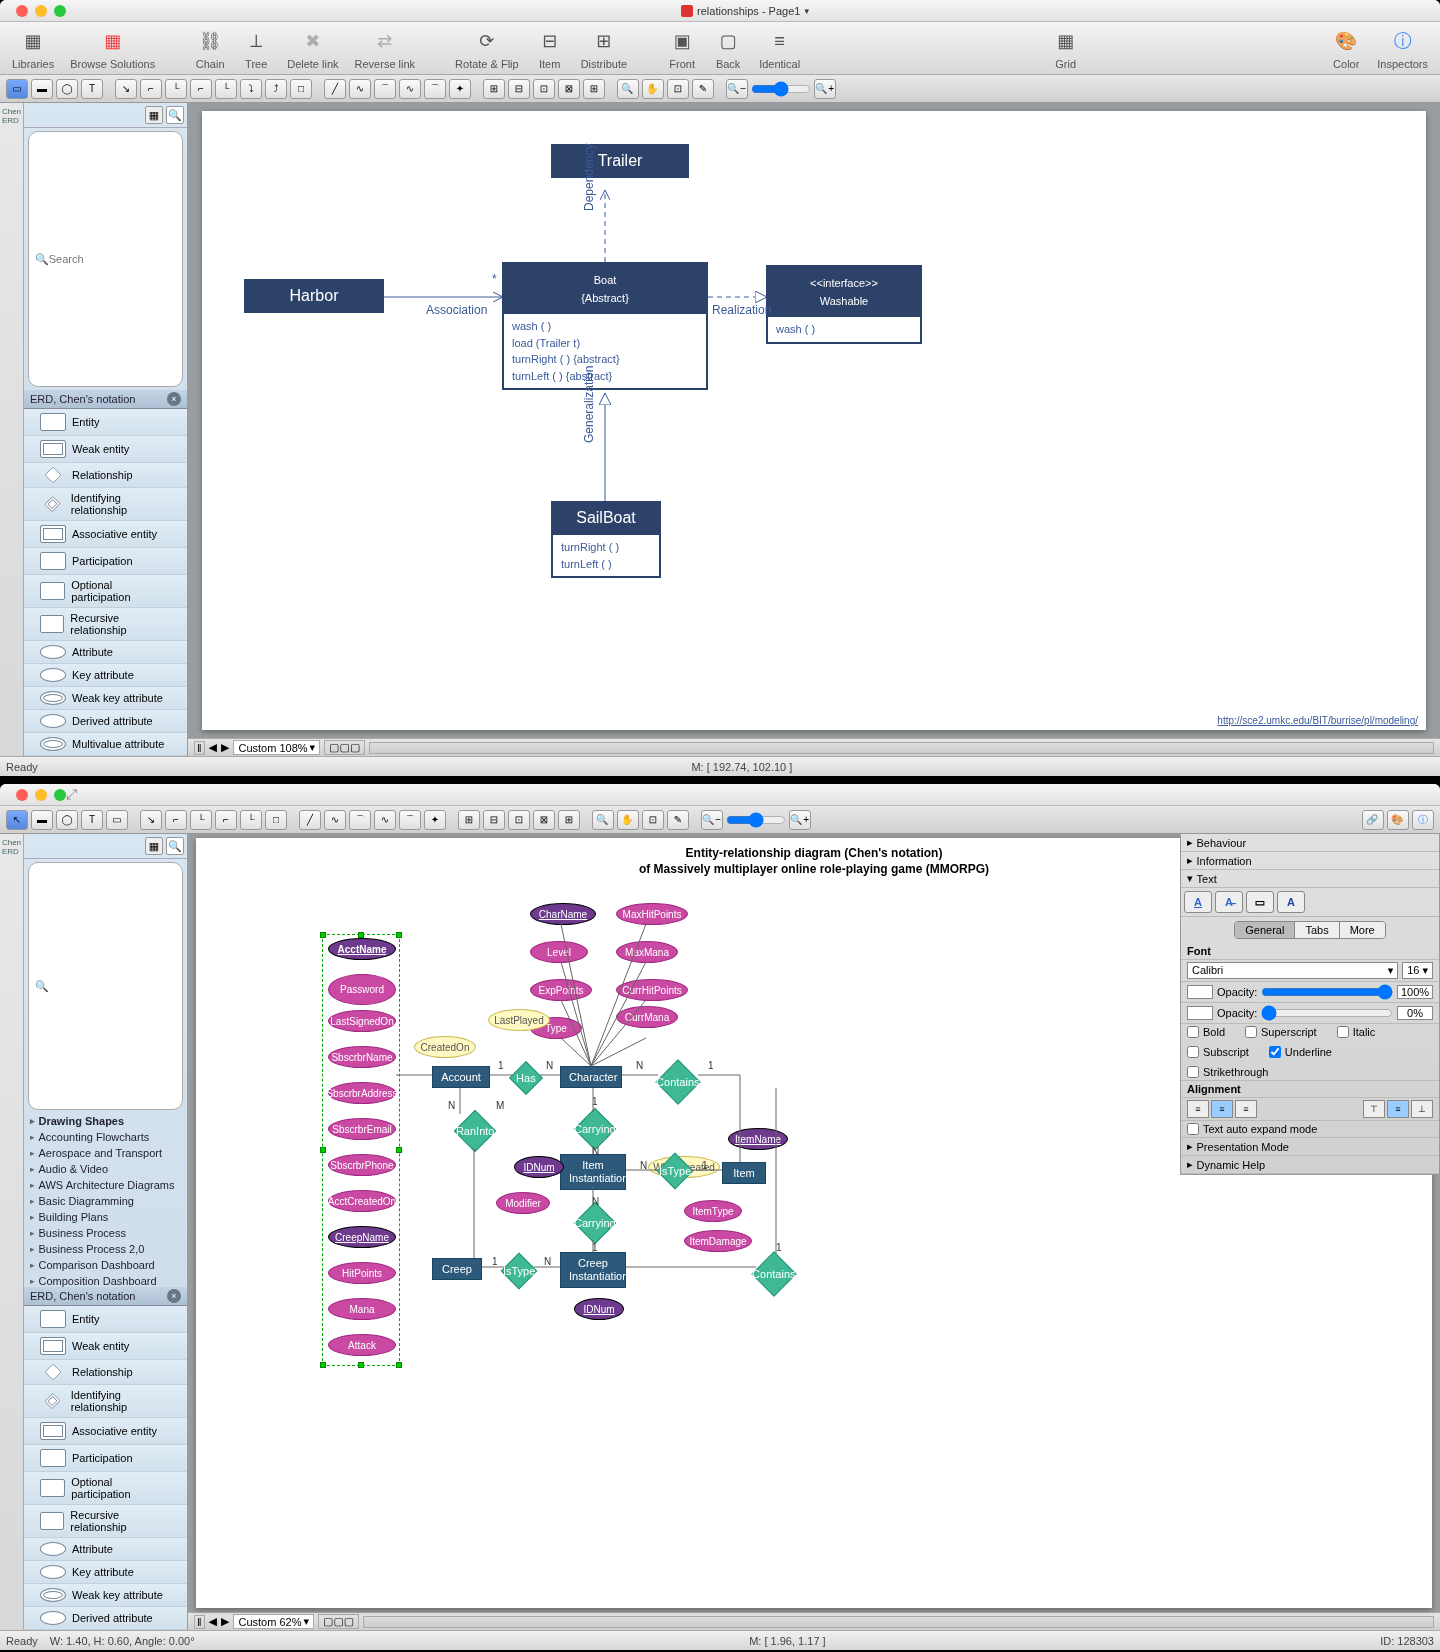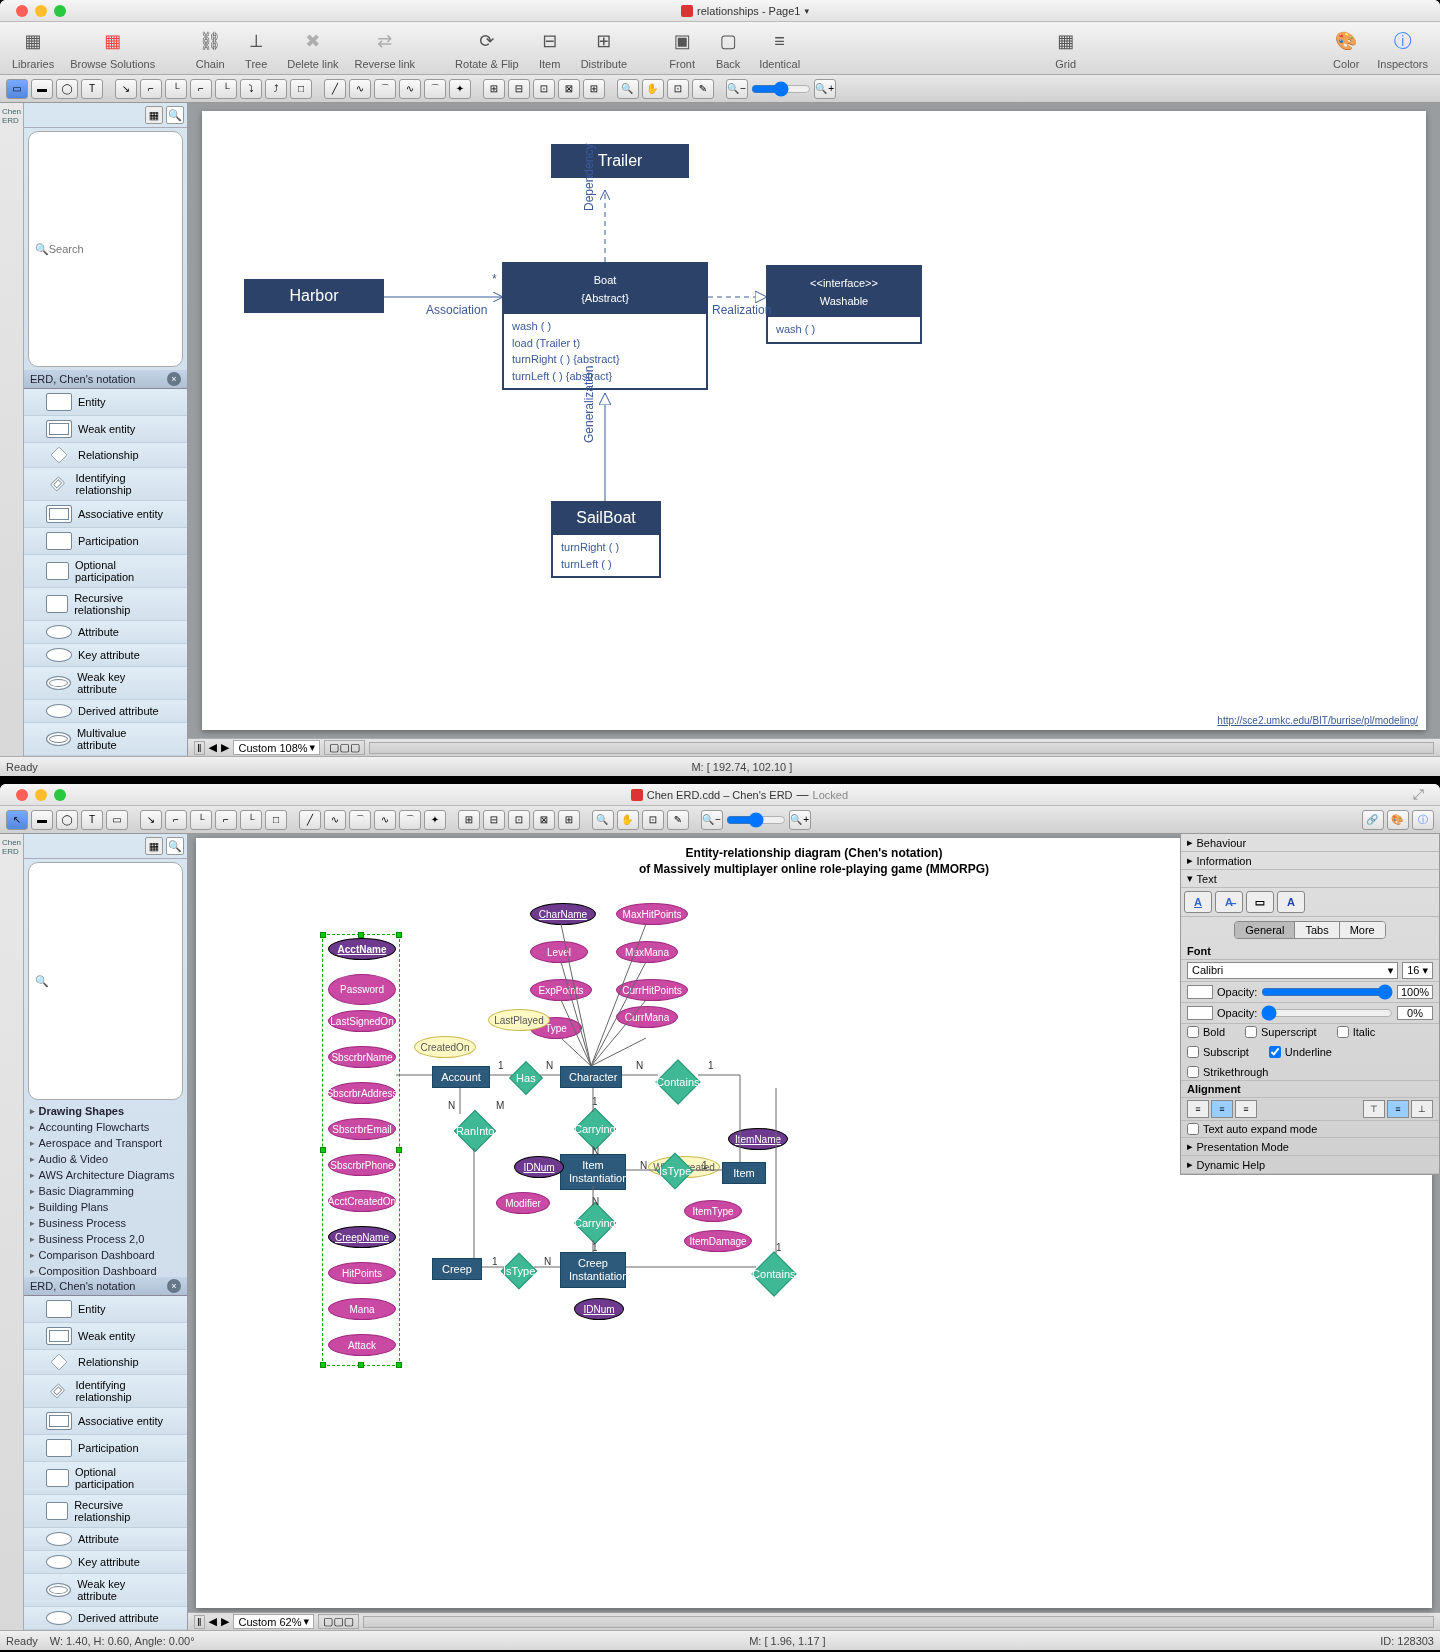--- a/index.html
+++ b/index.html
@@ -28,21 +28,21 @@
 .content{flex:1;display:flex;overflow:hidden}
 .corner{width:24px;background:linear-gradient(#e8e8e8,#d8d8d8);border-right:1px solid #aaa;display:flex;flex-direction:column;align-items:center;padding:4px 0;font-size:8px;color:#466}
 .sidebar{width:164px;background:linear-gradient(#d8e6f2,#cad8e6);border-right:1px solid #99a;display:flex;flex-direction:column}
 .sbhead{display:flex;align-items:center;padding:3px;gap:3px;border-bottom:1px solid #aab}
 .sbtab{width:18px;height:18px;border:1px solid #999;background:#eee;border-radius:2px;display:flex;align-items:center;justify-content:center}
 .sbtab.active{background:#fff}
 .search{flex:1;display:flex;align-items:center;background:#fff;border:1px solid #aaa;border-radius:10px;padding:1px 6px;margin:3px 4px}
 .search input{border:none;outline:none;flex:1;font-size:11px;background:transparent}
 .sectionhdr{background:linear-gradient(#c4d4e6,#b0c0d4);padding:2px 6px;border-bottom:1px solid #889;display:flex;align-items:center;font-size:11px;color:#223}
 .sectionhdr .close{margin-left:auto;width:14px;height:14px;border-radius:50%;background:#678;color:#fff;text-align:center;line-height:14px;font-size:9px}
-.sbitem{display:flex;align-items:center;padding:4px 22px;border-bottom:1px solid #c0d0dd;gap:6px;background:linear-gradient(#e0edf6,#d2e0ec)}
+.sbitem{display:flex;align-items:center;padding:4px 16px;border-bottom:1px solid #c0d0dd;gap:6px;background:linear-gradient(#e0edf6,#d2e0ec)}
 .sbicon{width:26px;height:18px;border:1px solid #789;background:#fff;border-radius:2px}
 .sbicon.diamond{transform:rotate(45deg) scale(0.75);width:16px;height:16px;margin:0 5px}
 .sbicon.ellipse{border-radius:50%;height:14px}
 .sbicon.rect{}
 .sbicon.double{box-shadow:inset 0 0 0 2px #fff,inset 0 0 0 3px #789}
 .treelist{overflow-y:auto;font-size:11px}
 .treeitem{padding:2px 6px;color:#223;display:flex;align-items:center}
 .treeitem::before{content:"▸";margin-right:4px;font-size:9px;color:#666}
 .canvas{flex:1;background:#9a9d9f;display:flex;flex-direction:column;position:relative}
 .page{background:#fff;margin:8px 14px;flex:1;box-shadow:0 2px 6px rgba(0,0,0,0.35);position:relative;overflow:hidden}
@@ -352,21 +352,20 @@
  </div>
 </div>
 
 <div class="window window2">
  <div class="titlebar">
   <div class="traffic">
    <div class="dot red"></div>
    <div class="dot yellow"></div>
    <div class="dot green"></div>
   </div>
-  <div class="wintitle"><span class="doticon"></span><span>Chen ERD.cdd – Chen's ERD</span> — <span class="locked">Locked</span></div>
   <span style="font-size:14px;color:#888">⤢</span>
  </div>
  <div class="iconrow">
   <div class="ib sel">↖</div>
   <div class="ib">▬</div>
   <div class="ib">◯</div>
   <div class="ib">T</div>
   <div class="ib">▭</div>
   <div class="sep"></div>
   <div class="ib">↘</div>

